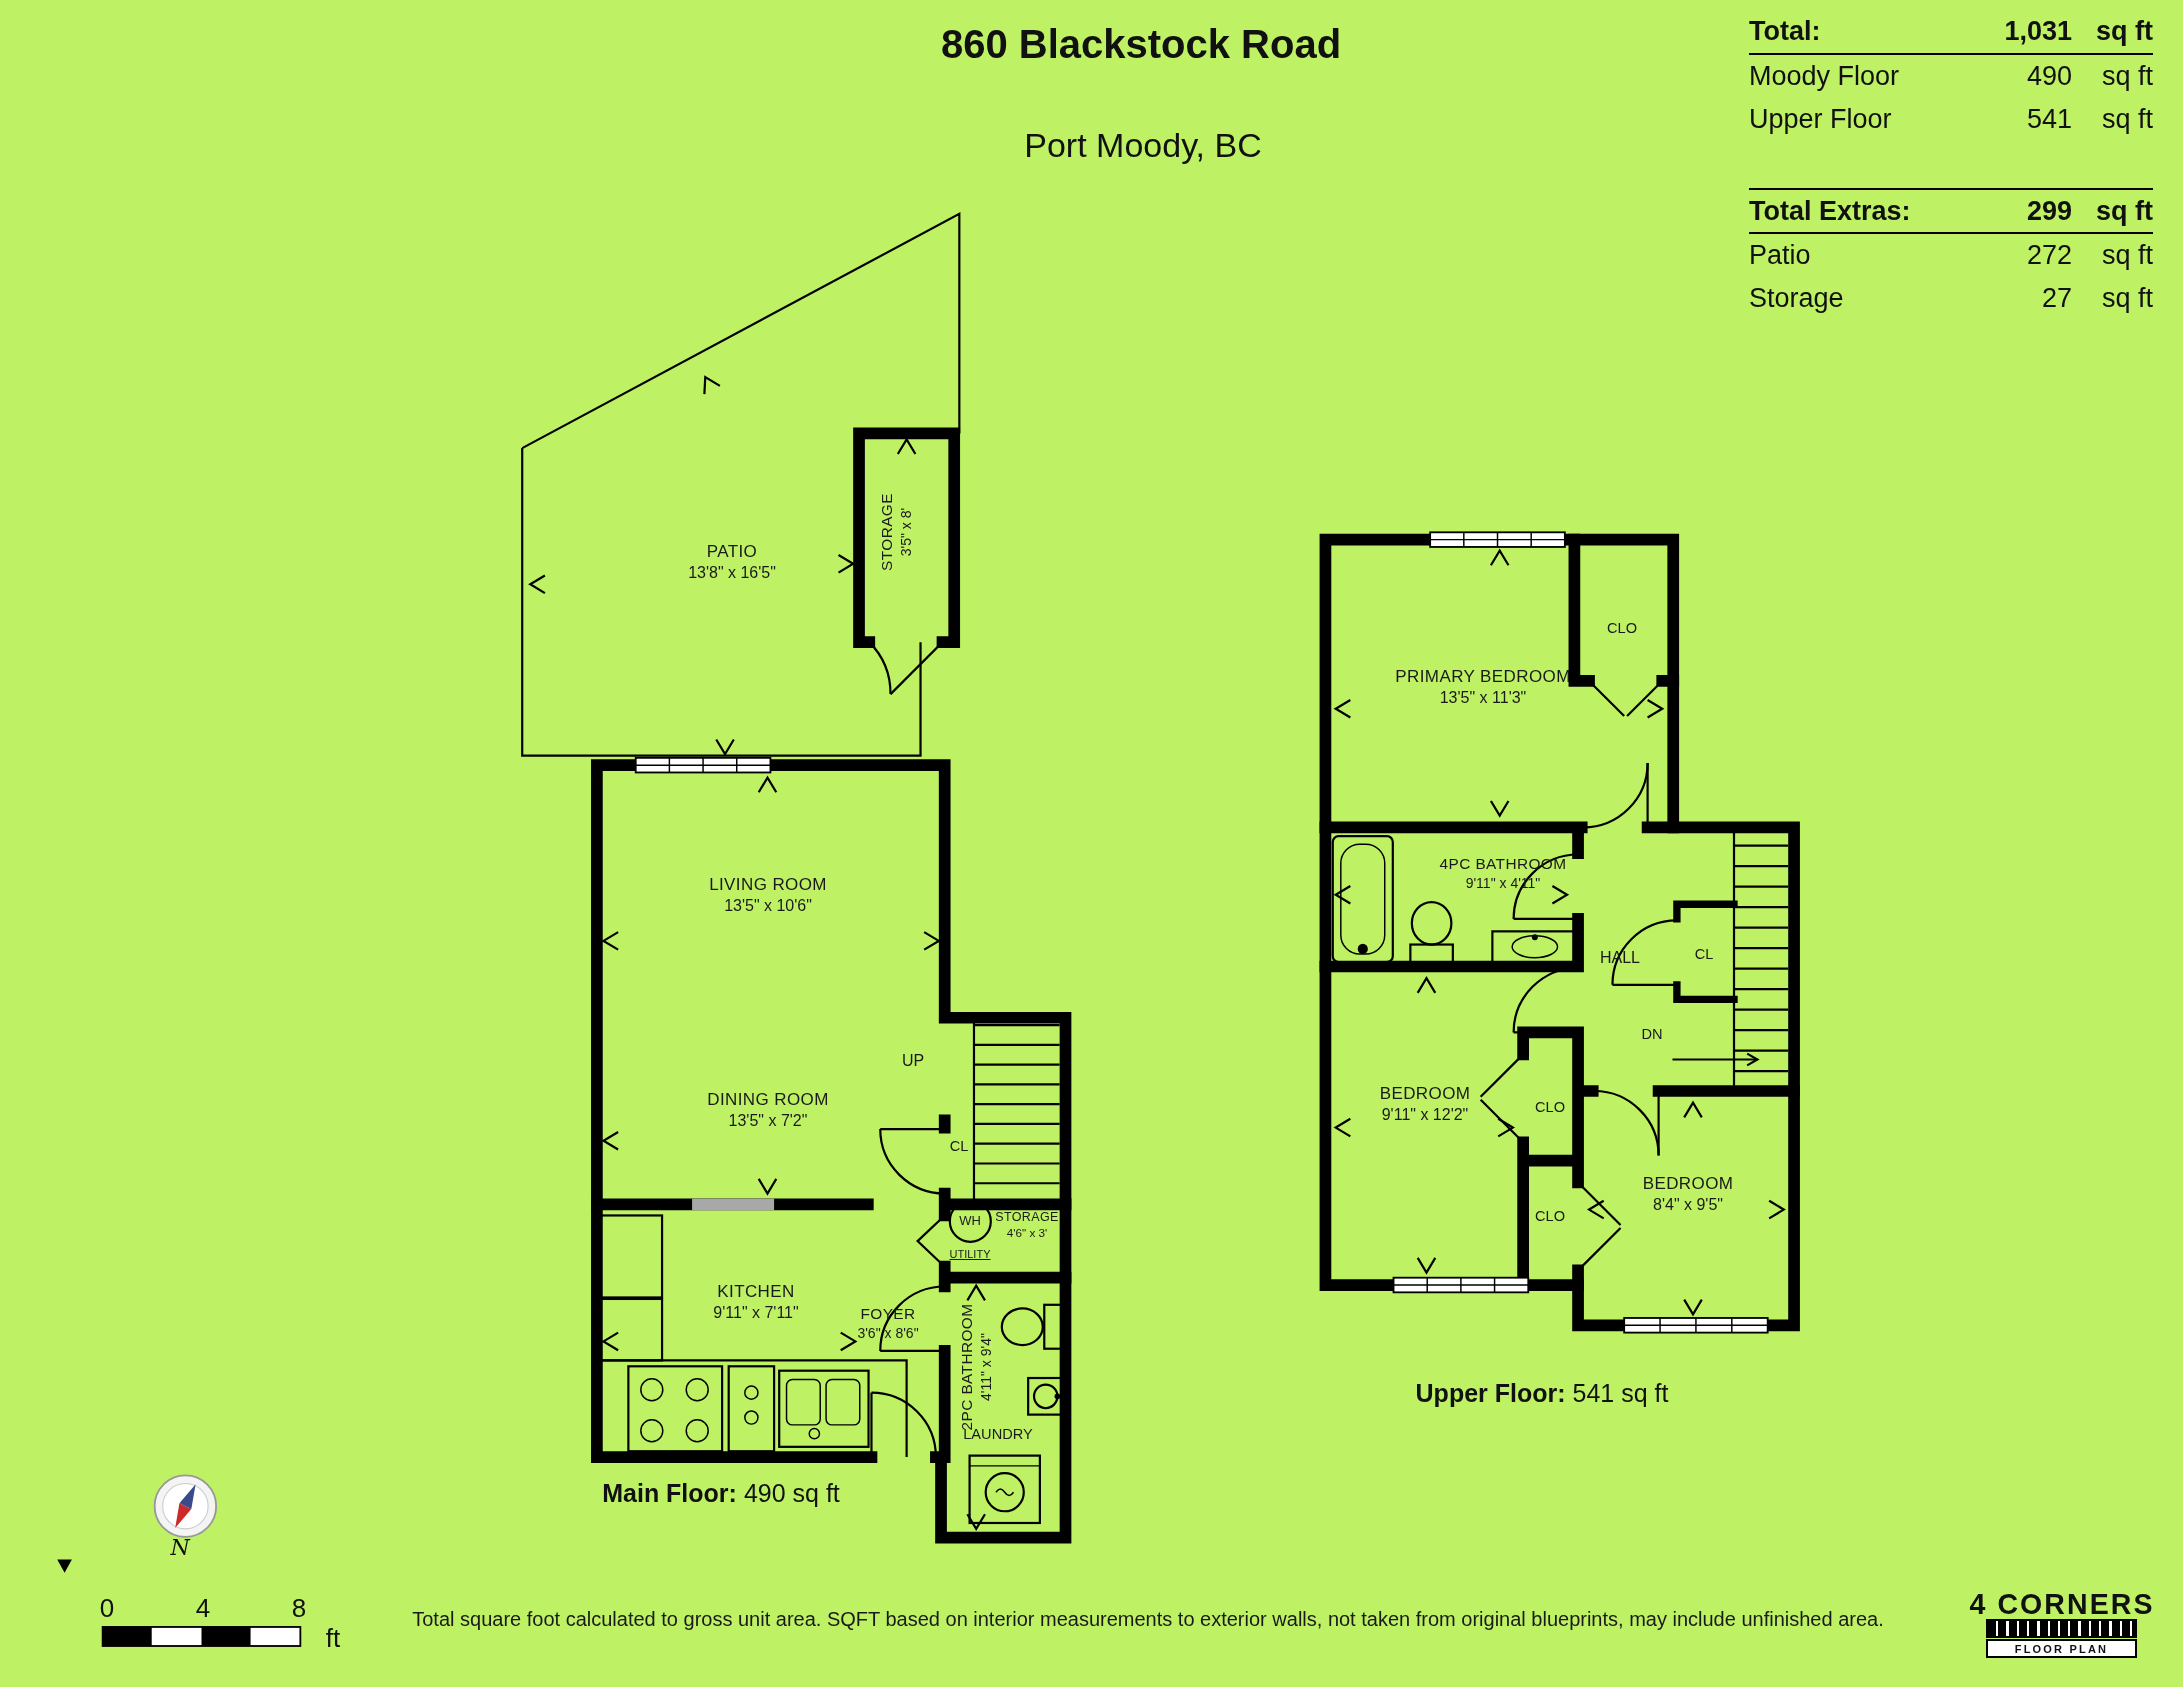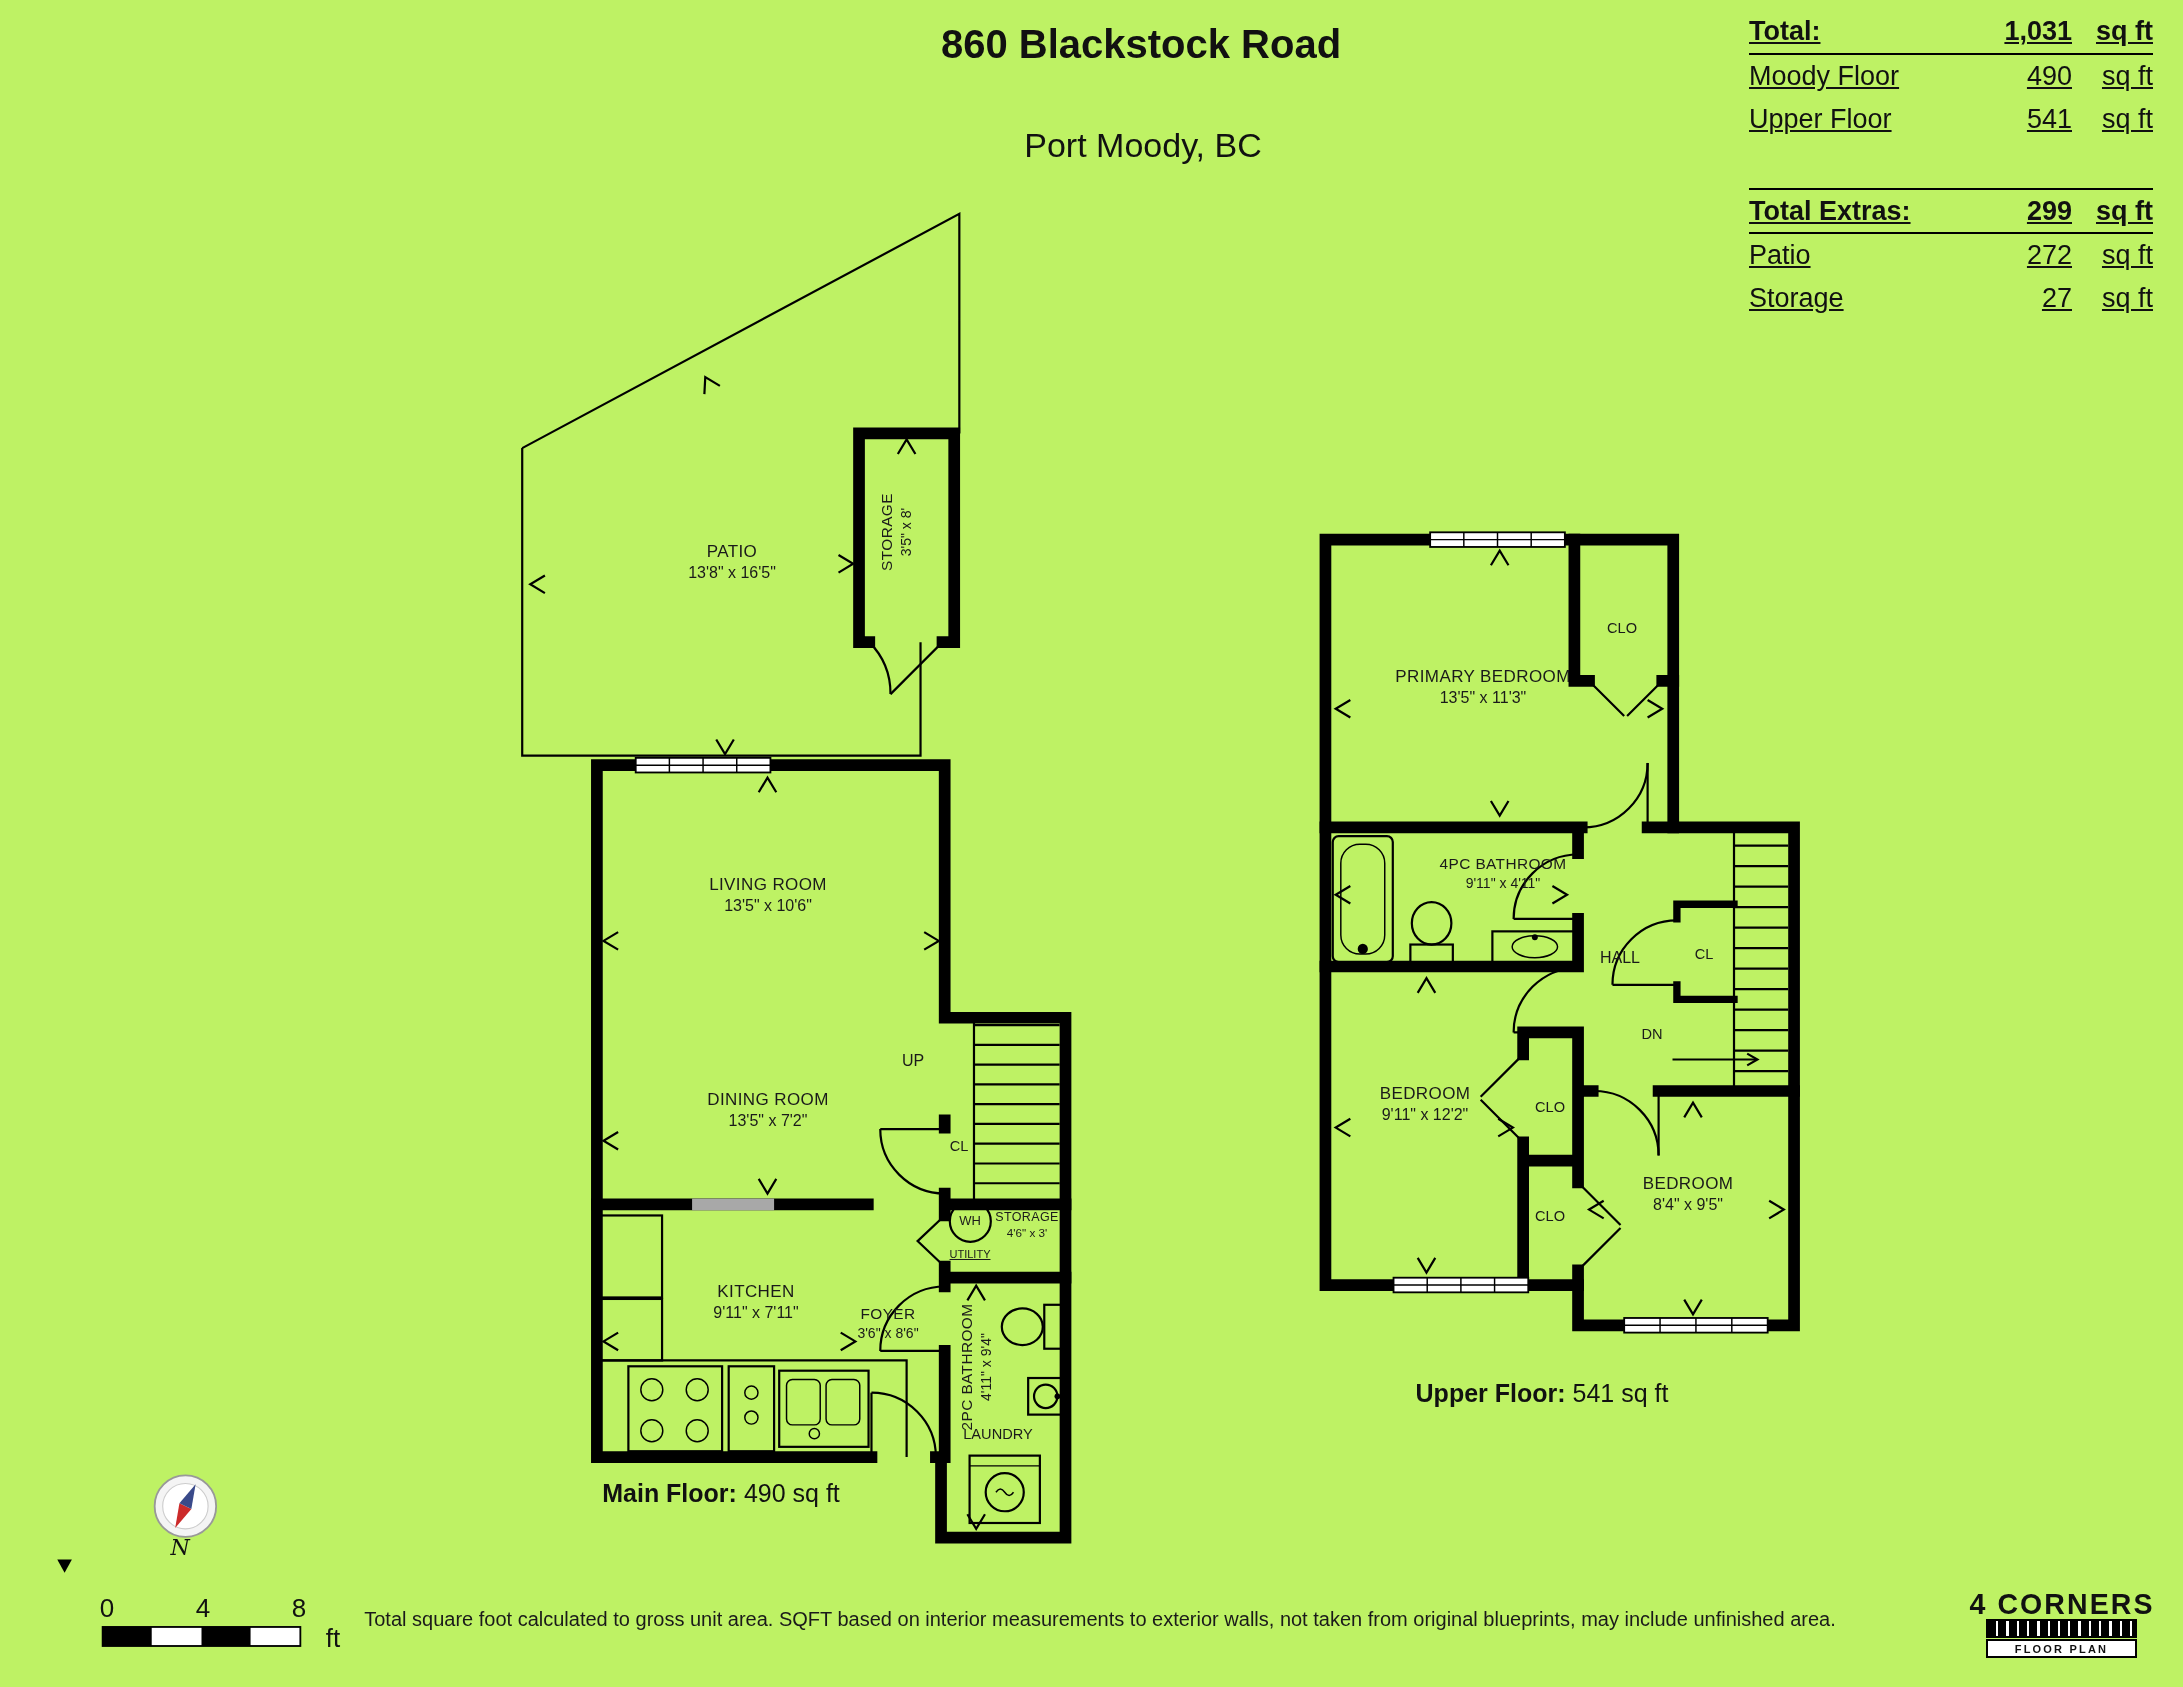--- a/index.html
+++ b/index.html
@@ -19,21 +19,21 @@
   .vert{transform:translate(-50%,-50%) rotate(-90deg);}
   .tag{position:absolute;transform:translate(-50%,-50%);font-size:16px;white-space:nowrap;color:#1a1a1a;}
   .t20{font-size:14.6px;}
   .t18{font-size:13px;}
   .u15{font-size:11px;text-decoration:underline;}
   .caption{position:absolute;transform:translate(-50%,-50%);font-size:25px;white-space:nowrap;}
   .caption .cl{font-weight:bold;}
   .title{position:absolute;transform:translateX(-50%);font-weight:bold;font-size:40px;white-space:nowrap;}
   .subtitle{position:absolute;transform:translateX(-50%);font-size:34px;white-space:nowrap;margin-top:48px;}
   .summary{position:absolute;left:1749px;top:10.3px;width:404px;font-size:27px;}
-  .srow{display:flex;align-items:flex-start;padding:5.9px 0;text-decoration:underline;}
+  .srow{display:flex;align-items:flex-start;padding:5.9px 0;}
   .srow .l{flex:1;text-align:left;}
   .srow .v{width:95px;text-align:right;}
   .srow .u{width:81px;text-align:right;}
   .srow.hd{font-weight:bold;}
   .rule{border-top:2.2px solid #000;}
   .sgap{height:47px;}
   .footnote{position:absolute;transform:translate(-50%,-50%);font-size:20px;white-space:nowrap;color:#1a1a1a;}
   .scalenum{position:absolute;transform:translate(-50%,-50%);font-size:26px;}
   .north{position:absolute;transform:translate(-50%,-50%);font-family:"DejaVu Serif",serif;font-style:italic;font-size:22px;}
   .logo-name{position:absolute;transform:translate(-50%,-50%) scaleX(.95);font-size:30px;font-weight:bold;letter-spacing:2.2px;white-space:nowrap;}
@@ -411,19 +411,19 @@
     <span class="cl">Upper Floor:</span>
     <span> </span>
     <span>541 sq ft</span>
   </div>
 
   <div class="north" style="left:180px;top:1547px">N</div>
   <div class="scalenum" style="left:107px;top:1608px">0</div>
   <div class="scalenum" style="left:203px;top:1608px">4</div>
   <div class="scalenum" style="left:299px;top:1608px">8</div>
   <div class="scalenum" style="left:333px;top:1638px">ft</div>
-  <div class="footnote" style="left:1100px;top:1619px">Total square foot calculated to gross unit area. SQFT based on interior measurements to exterior walls, not taken from original blueprints, may include unfinished area.</div>
+  <div class="footnote" style="left:1148px;top:1619px">Total square foot calculated to gross unit area. SQFT based on interior measurements to exterior walls, not taken from original blueprints, may include unfinished area.</div>
   <div class="logo-name" style="left:2062px;top:1604px">4 CORNERS</div>
   <div class="logo-ruler"></div>
   <div class="logo-box">FLOOR PLAN</div>
 
 </div>
 
 
 </body></html>

